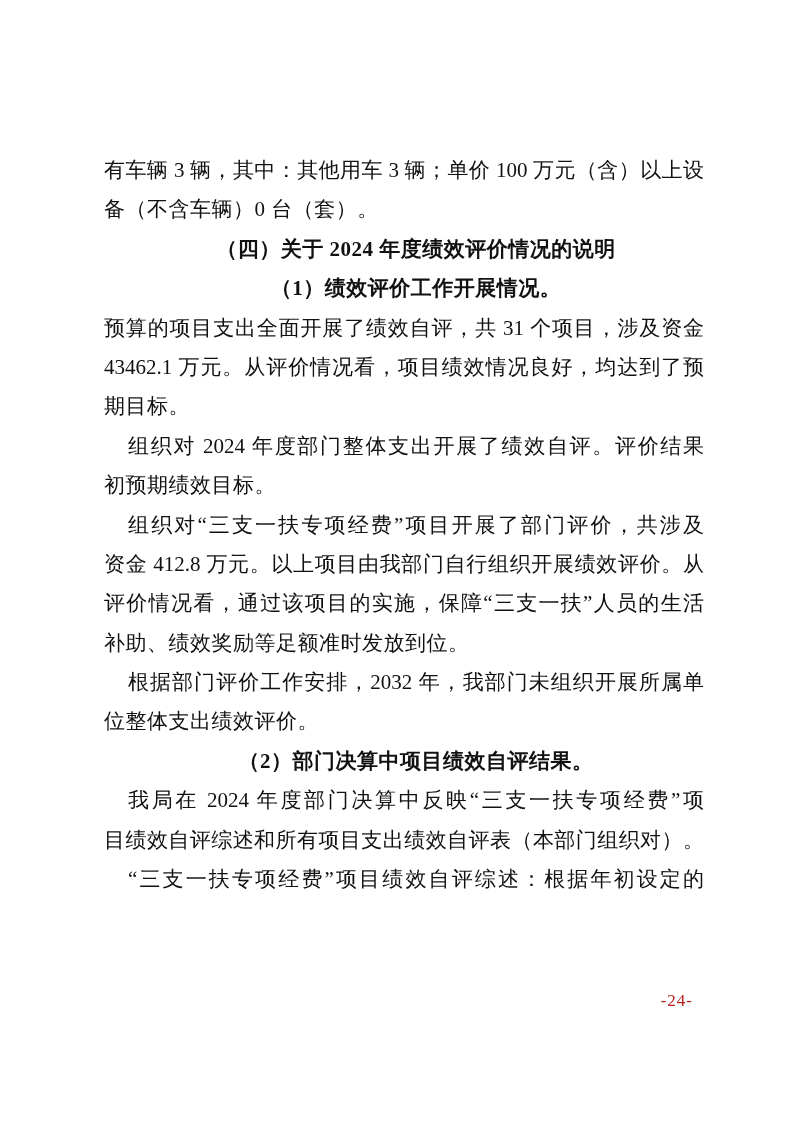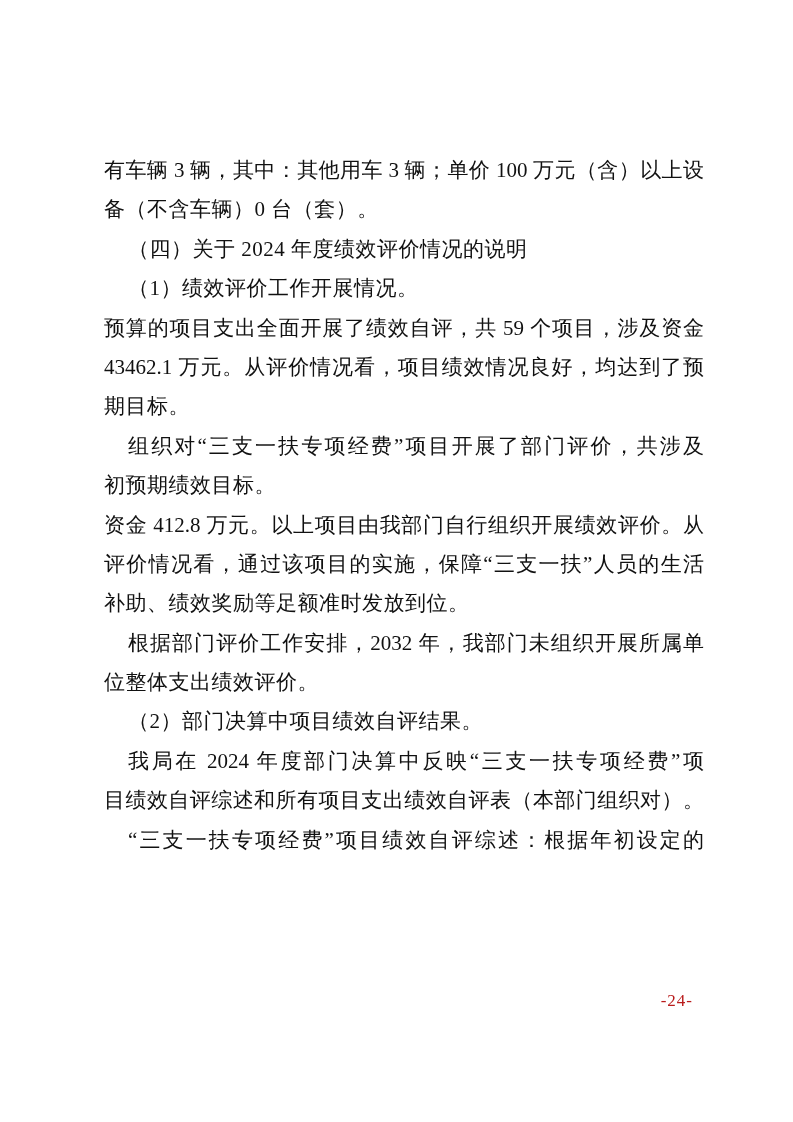--- a/index.html
+++ b/index.html
@@ -33,46 +33,48 @@
   }
   .fill {
     text-align: justify;
     text-align-last: justify;
     letter-spacing: 0;
   }
   .ind {
     text-indent: 24px;
   }
   .b {
-    font-weight: 400;
+    font-weight: 700;
+    text-align: center;
   }
   .pagenum {
     position: absolute;
     top: 991px;
     right: 100px;
     font-size: 17px;
     line-height: 20px;
     letter-spacing: 1px;
     color: #b91c1c;
   }
 </style>
 </head>
 <body>
 
 <div class="page">
   <div class="textblock">
     <div class="line fill">有车辆 3 辆，其中：其他用车 3 辆；单价 100 万元（含）以上设</div>
     <div class="line">备（不含车辆）0 台（套）。</div>
     <div class="line b ind">（四）关于 2024 年度绩效评价情况的说明</div>
     <div class="line b ind">（1）绩效评价工作开展情况。</div>
-    <div class="line fill">预算的项目支出全面开展了绩效自评，共 59 个项目，涉及资金</div>
+    <div class="line fill">预算的项目支出全面开展了绩效自评，共 31 个项目，涉及资金</div>
     <div class="line fill">43462.1 万元。从评价情况看，项目绩效情况良好，均达到了预</div>
     <div class="line">期目标。</div>
+    <div class="line fill ind">组织对 2024 年度部门整体支出开展了绩效自评。评价结果</div>
+    <div class="line">初预期绩效目标。</div>
     <div class="line fill ind">组织对“三支一扶专项经费”项目开展了部门评价，共涉及</div>
-    <div class="line">初预期绩效目标。</div>
     <div class="line fill">资金 412.8 万元。以上项目由我部门自行组织开展绩效评价。从</div>
     <div class="line fill">评价情况看，通过该项目的实施，保障“三支一扶”人员的生活</div>
     <div class="line">补助、绩效奖励等足额准时发放到位。</div>
     <div class="line fill ind">根据部门评价工作安排，2032 年，我部门未组织开展所属单</div>
     <div class="line">位整体支出绩效评价。</div>
     <div class="line b ind">（2）部门决算中项目绩效自评结果。</div>
     <div class="line fill ind">我局在 2024 年度部门决算中反映“三支一扶专项经费”项</div>
     <div class="line fill">目绩效自评综述和所有项目支出绩效自评表（本部门组织对）。</div>
     <div class="line fill ind">“三支一扶专项经费”项目绩效自评综述：根据年初设定的</div>
   </div>

